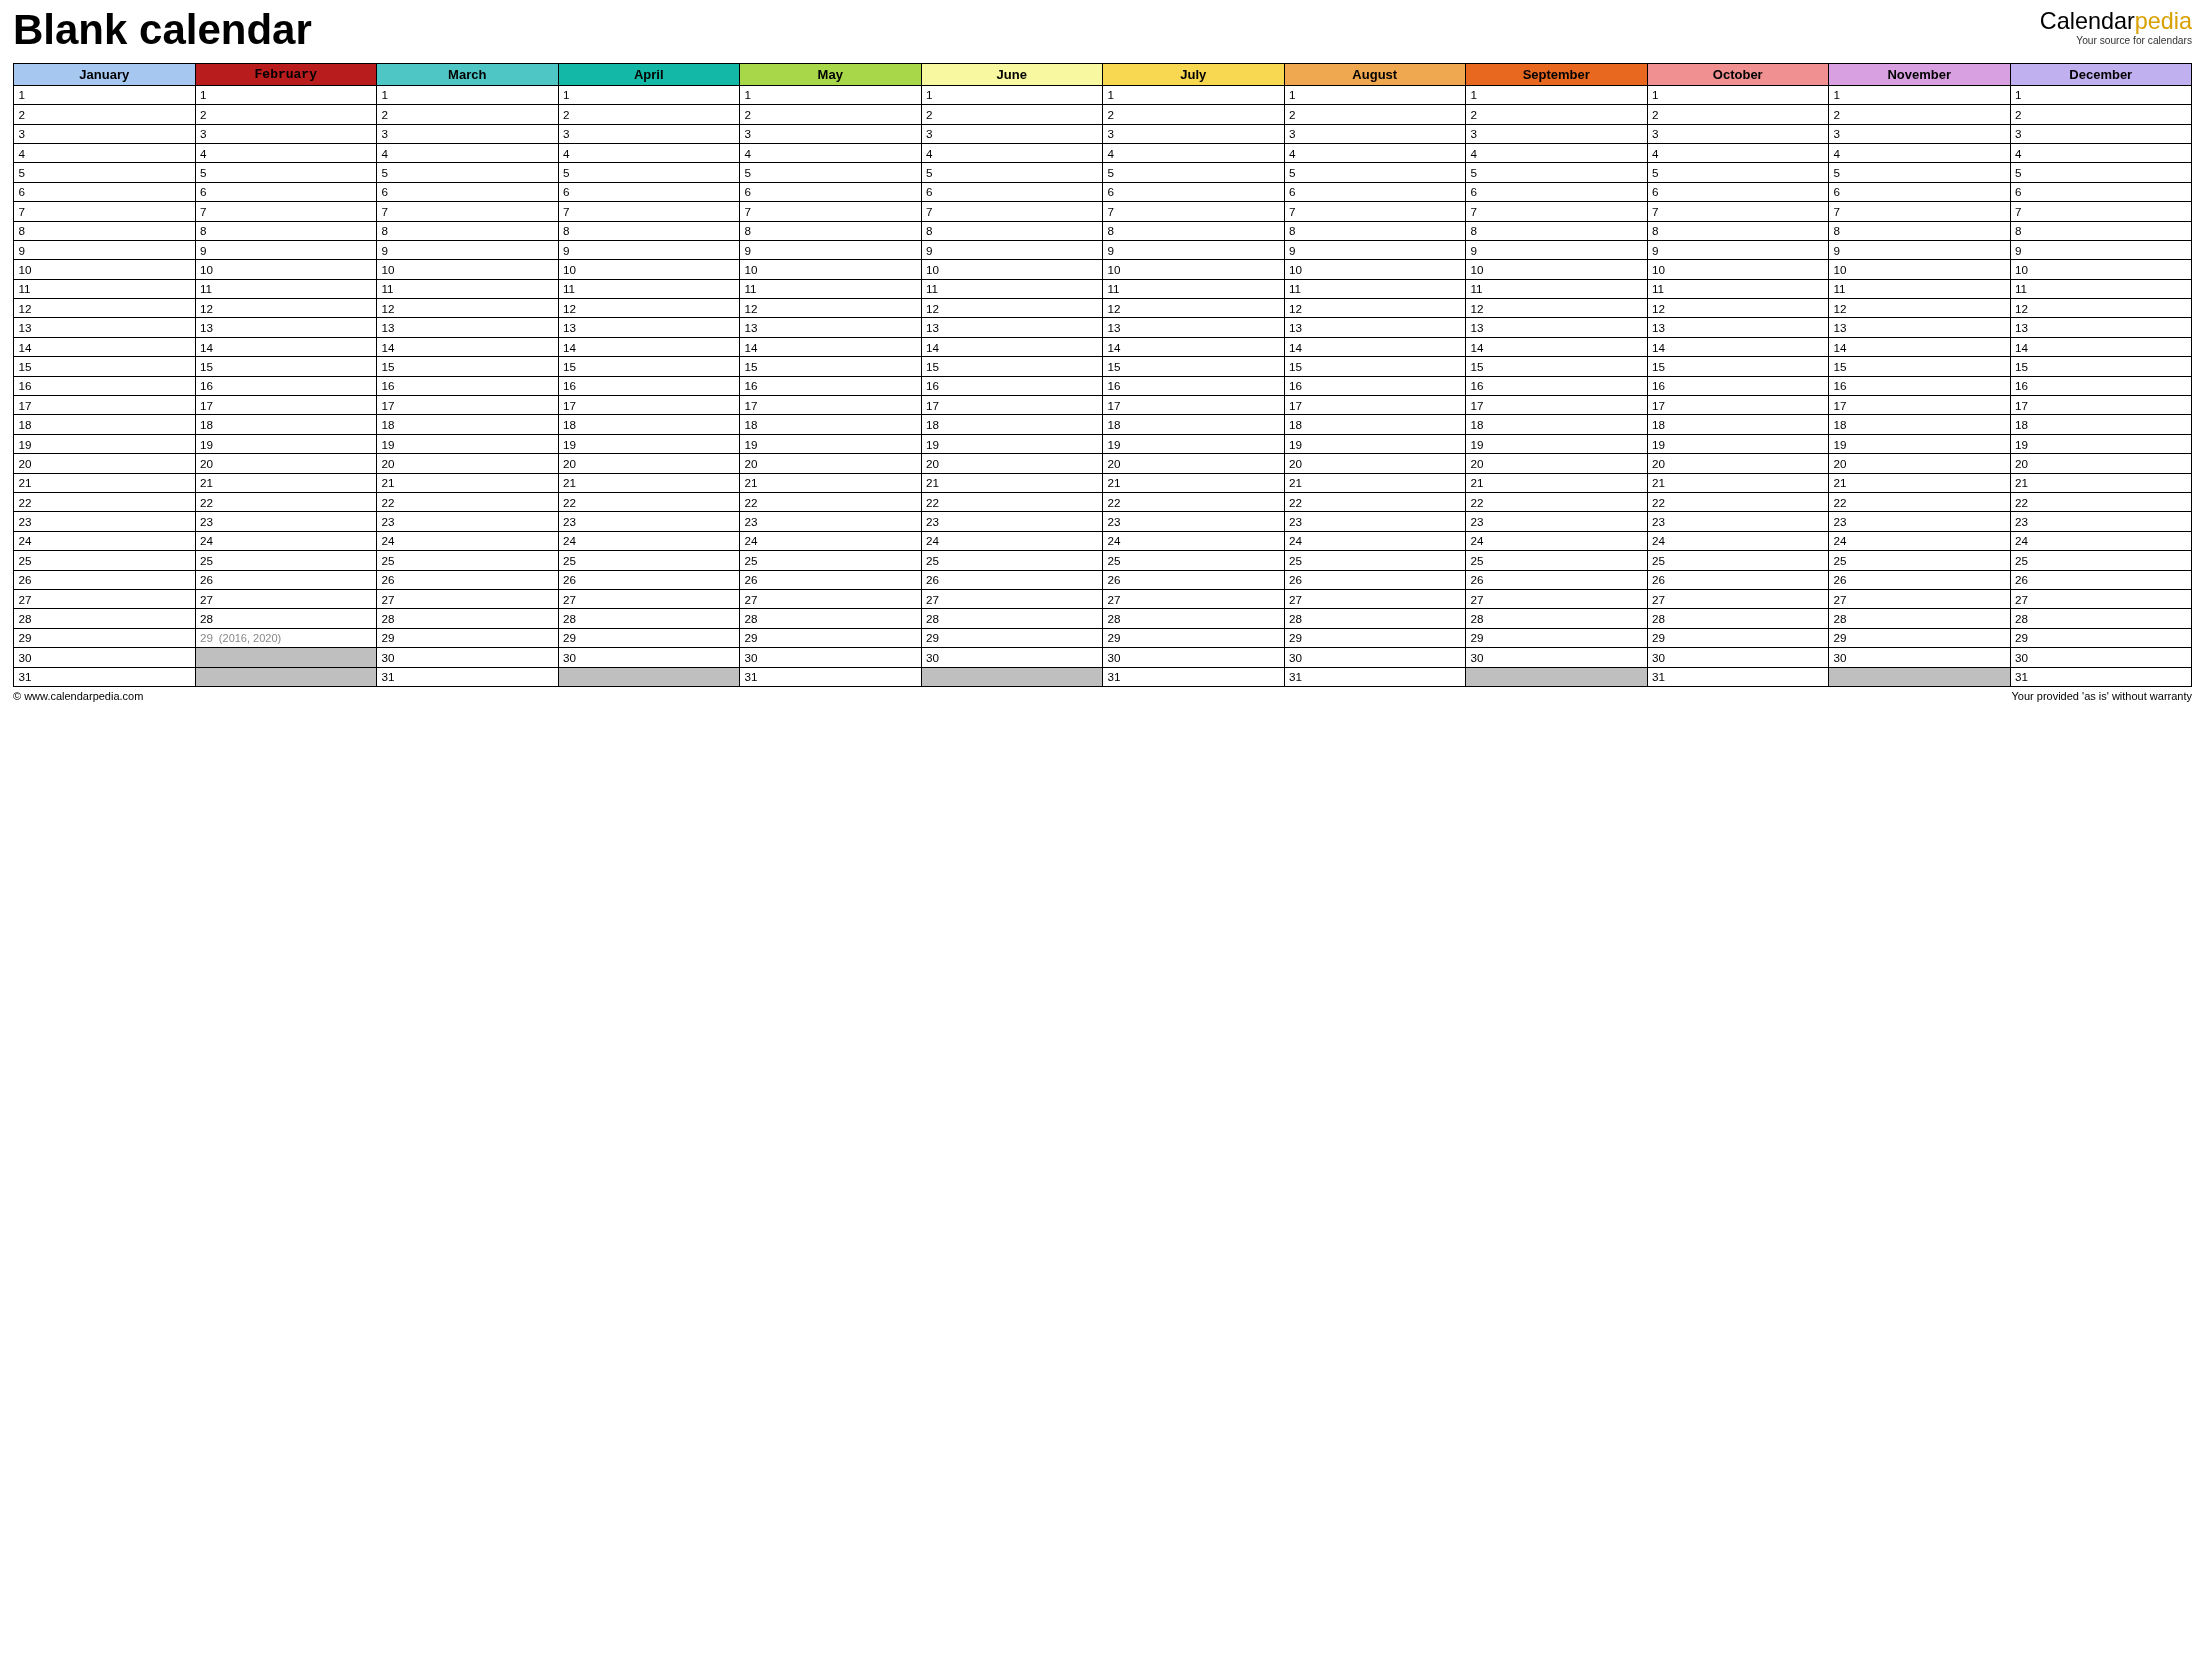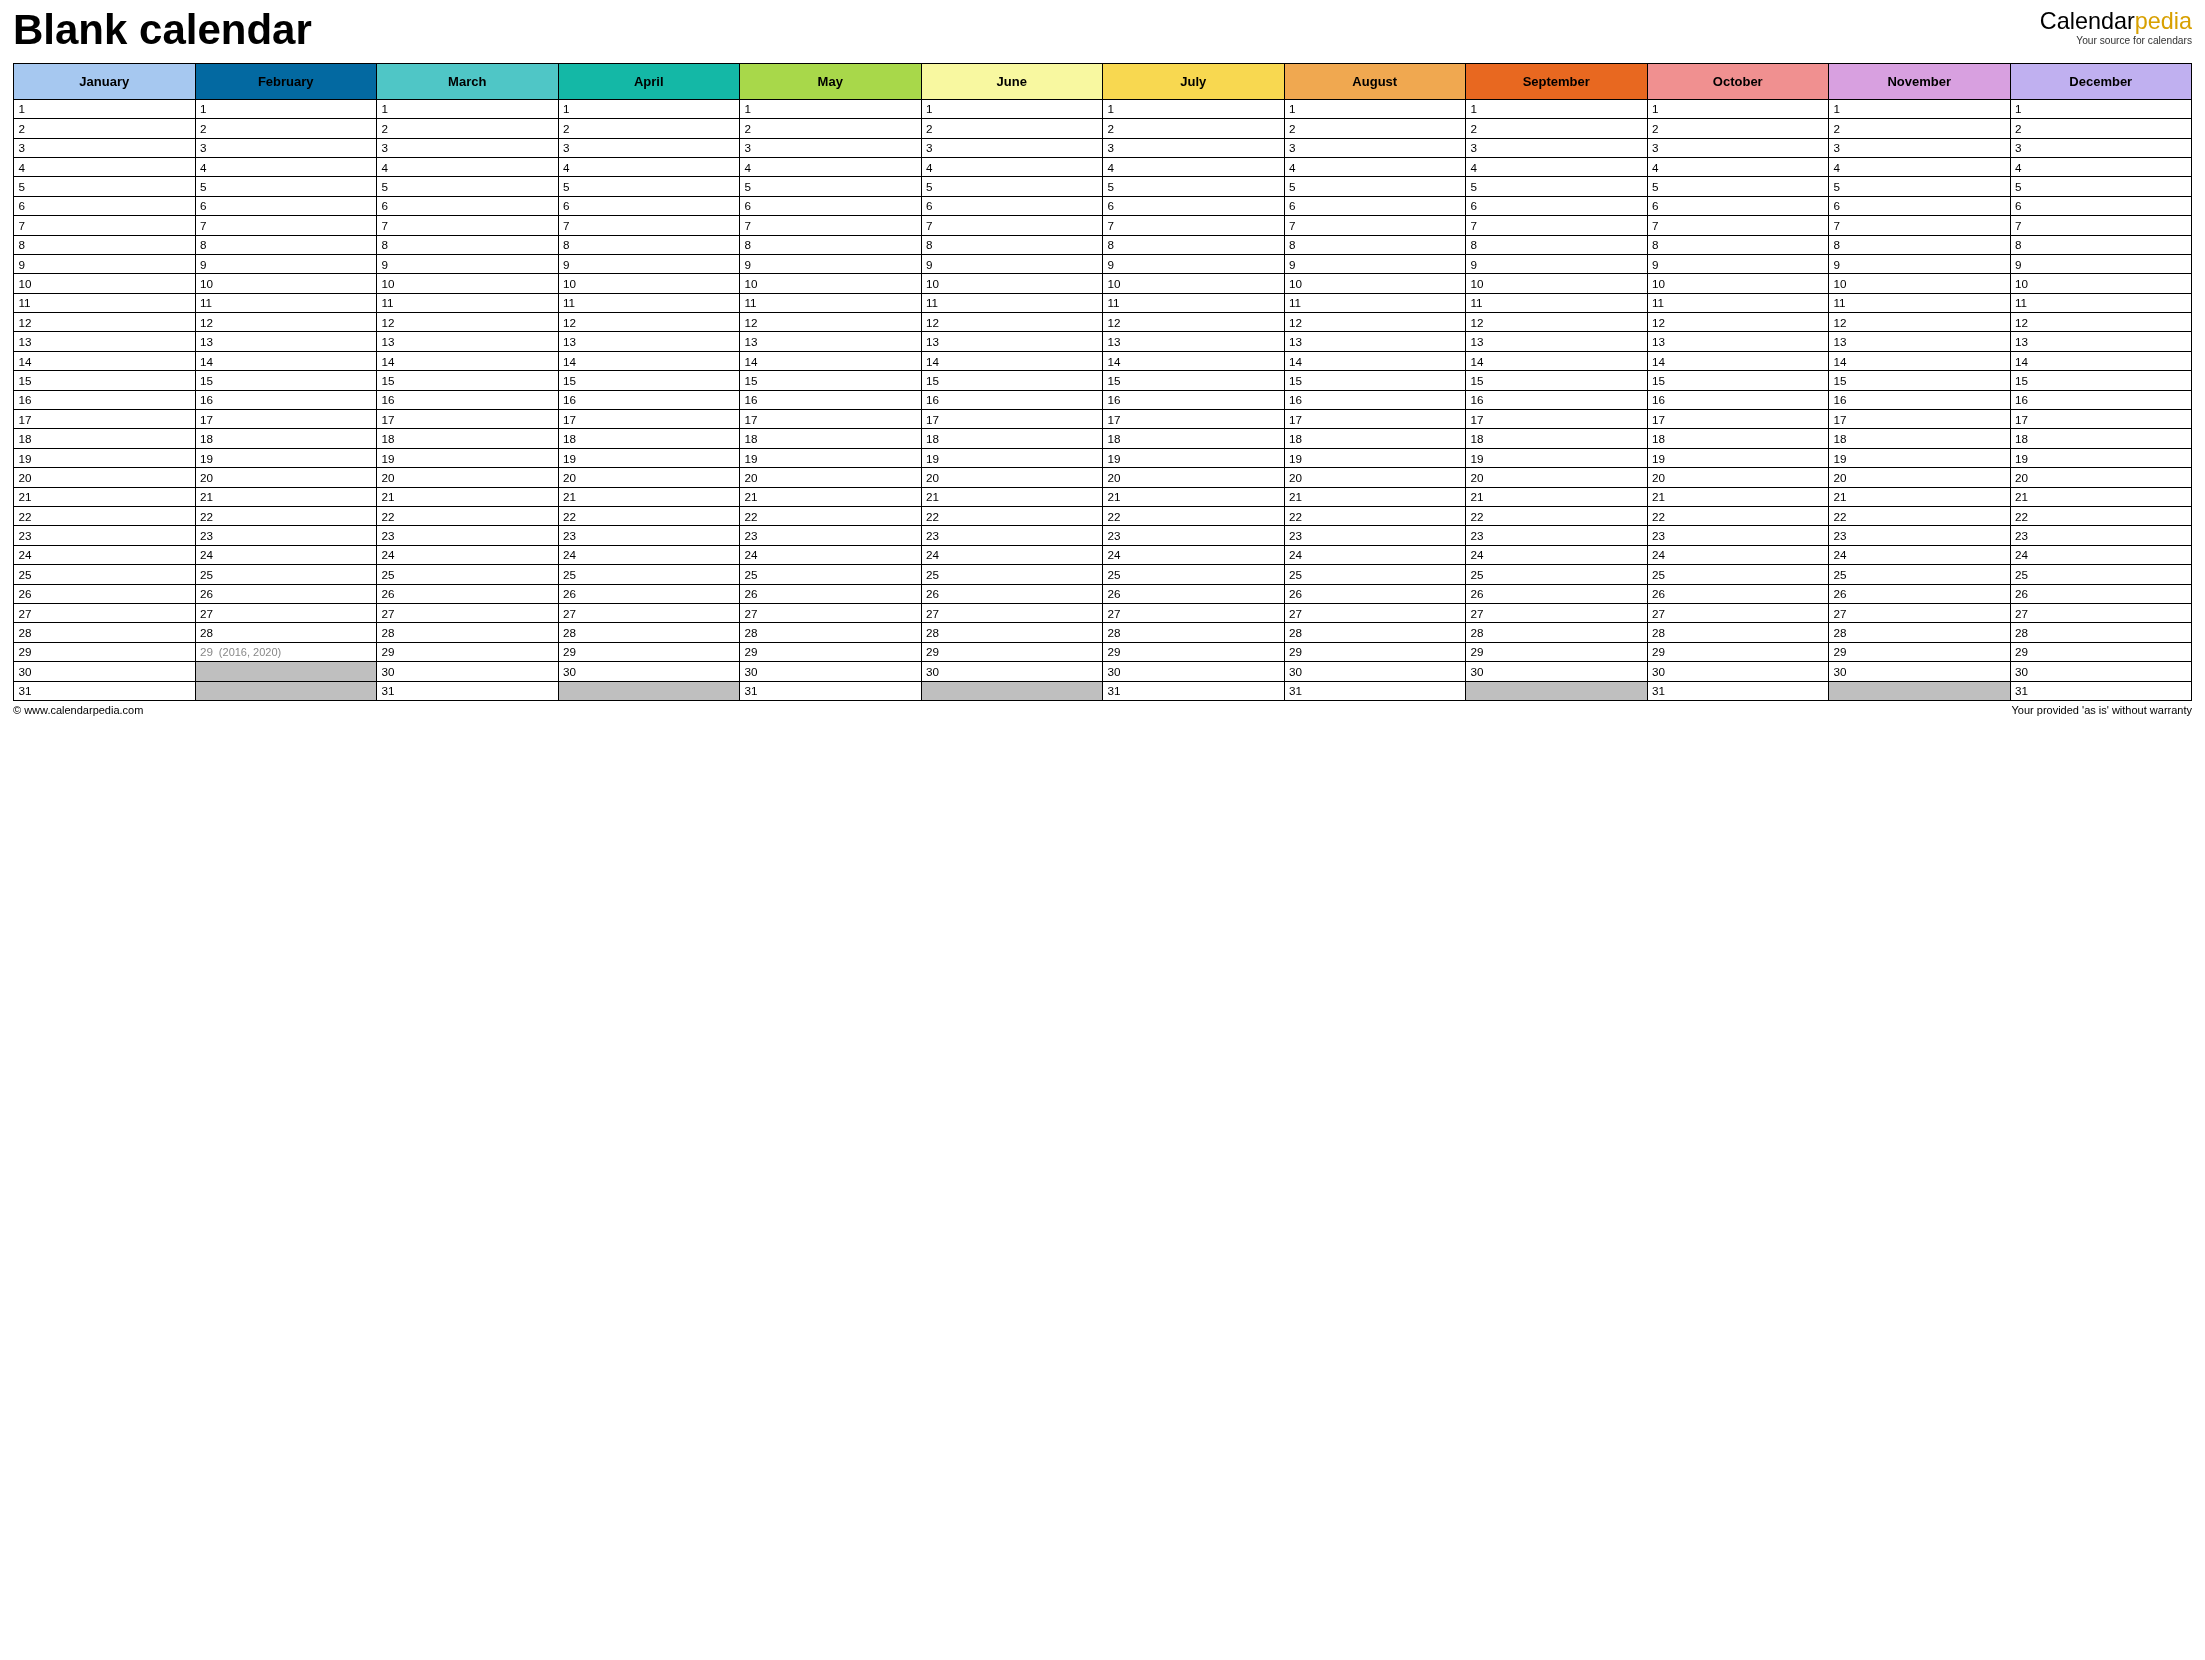--- a/index.html
+++ b/index.html
@@ -44,25 +44,25 @@
       font-size: 11.7px;
       padding: 2.2px 4.4px;
       height: 19.4px;
       vertical-align: middle;
       text-align: left;
     }
     table.cal th {
       text-align: center;
       font-weight: bold;
       font-size: 13px;
-      height: 36px;
+      height: 22px;
       color: #000;
     }
     .mh-0 { background: #a6c8f0; }
-    .mh-1 { background: #0369a1; }
+    .mh-1 { background: #b91c1c; font-family: Liberation Mono, monospace; }
     .mh-2 { background: #4fc6c6; }
     .mh-3 { background: #14b8a6; }
     .mh-4 { background: #a8d84a; }
     .mh-5 { background: #f8f8a0; }
     .mh-6 { background: #f8d850; }
     .mh-7 { background: #f0a850; }
     .mh-8 { background: #e86820; }
     .mh-9 { background: #f09090; }
     .mh-10 { background: #d8a0e0; }
     .mh-11 { background: #c0b0f0; }

